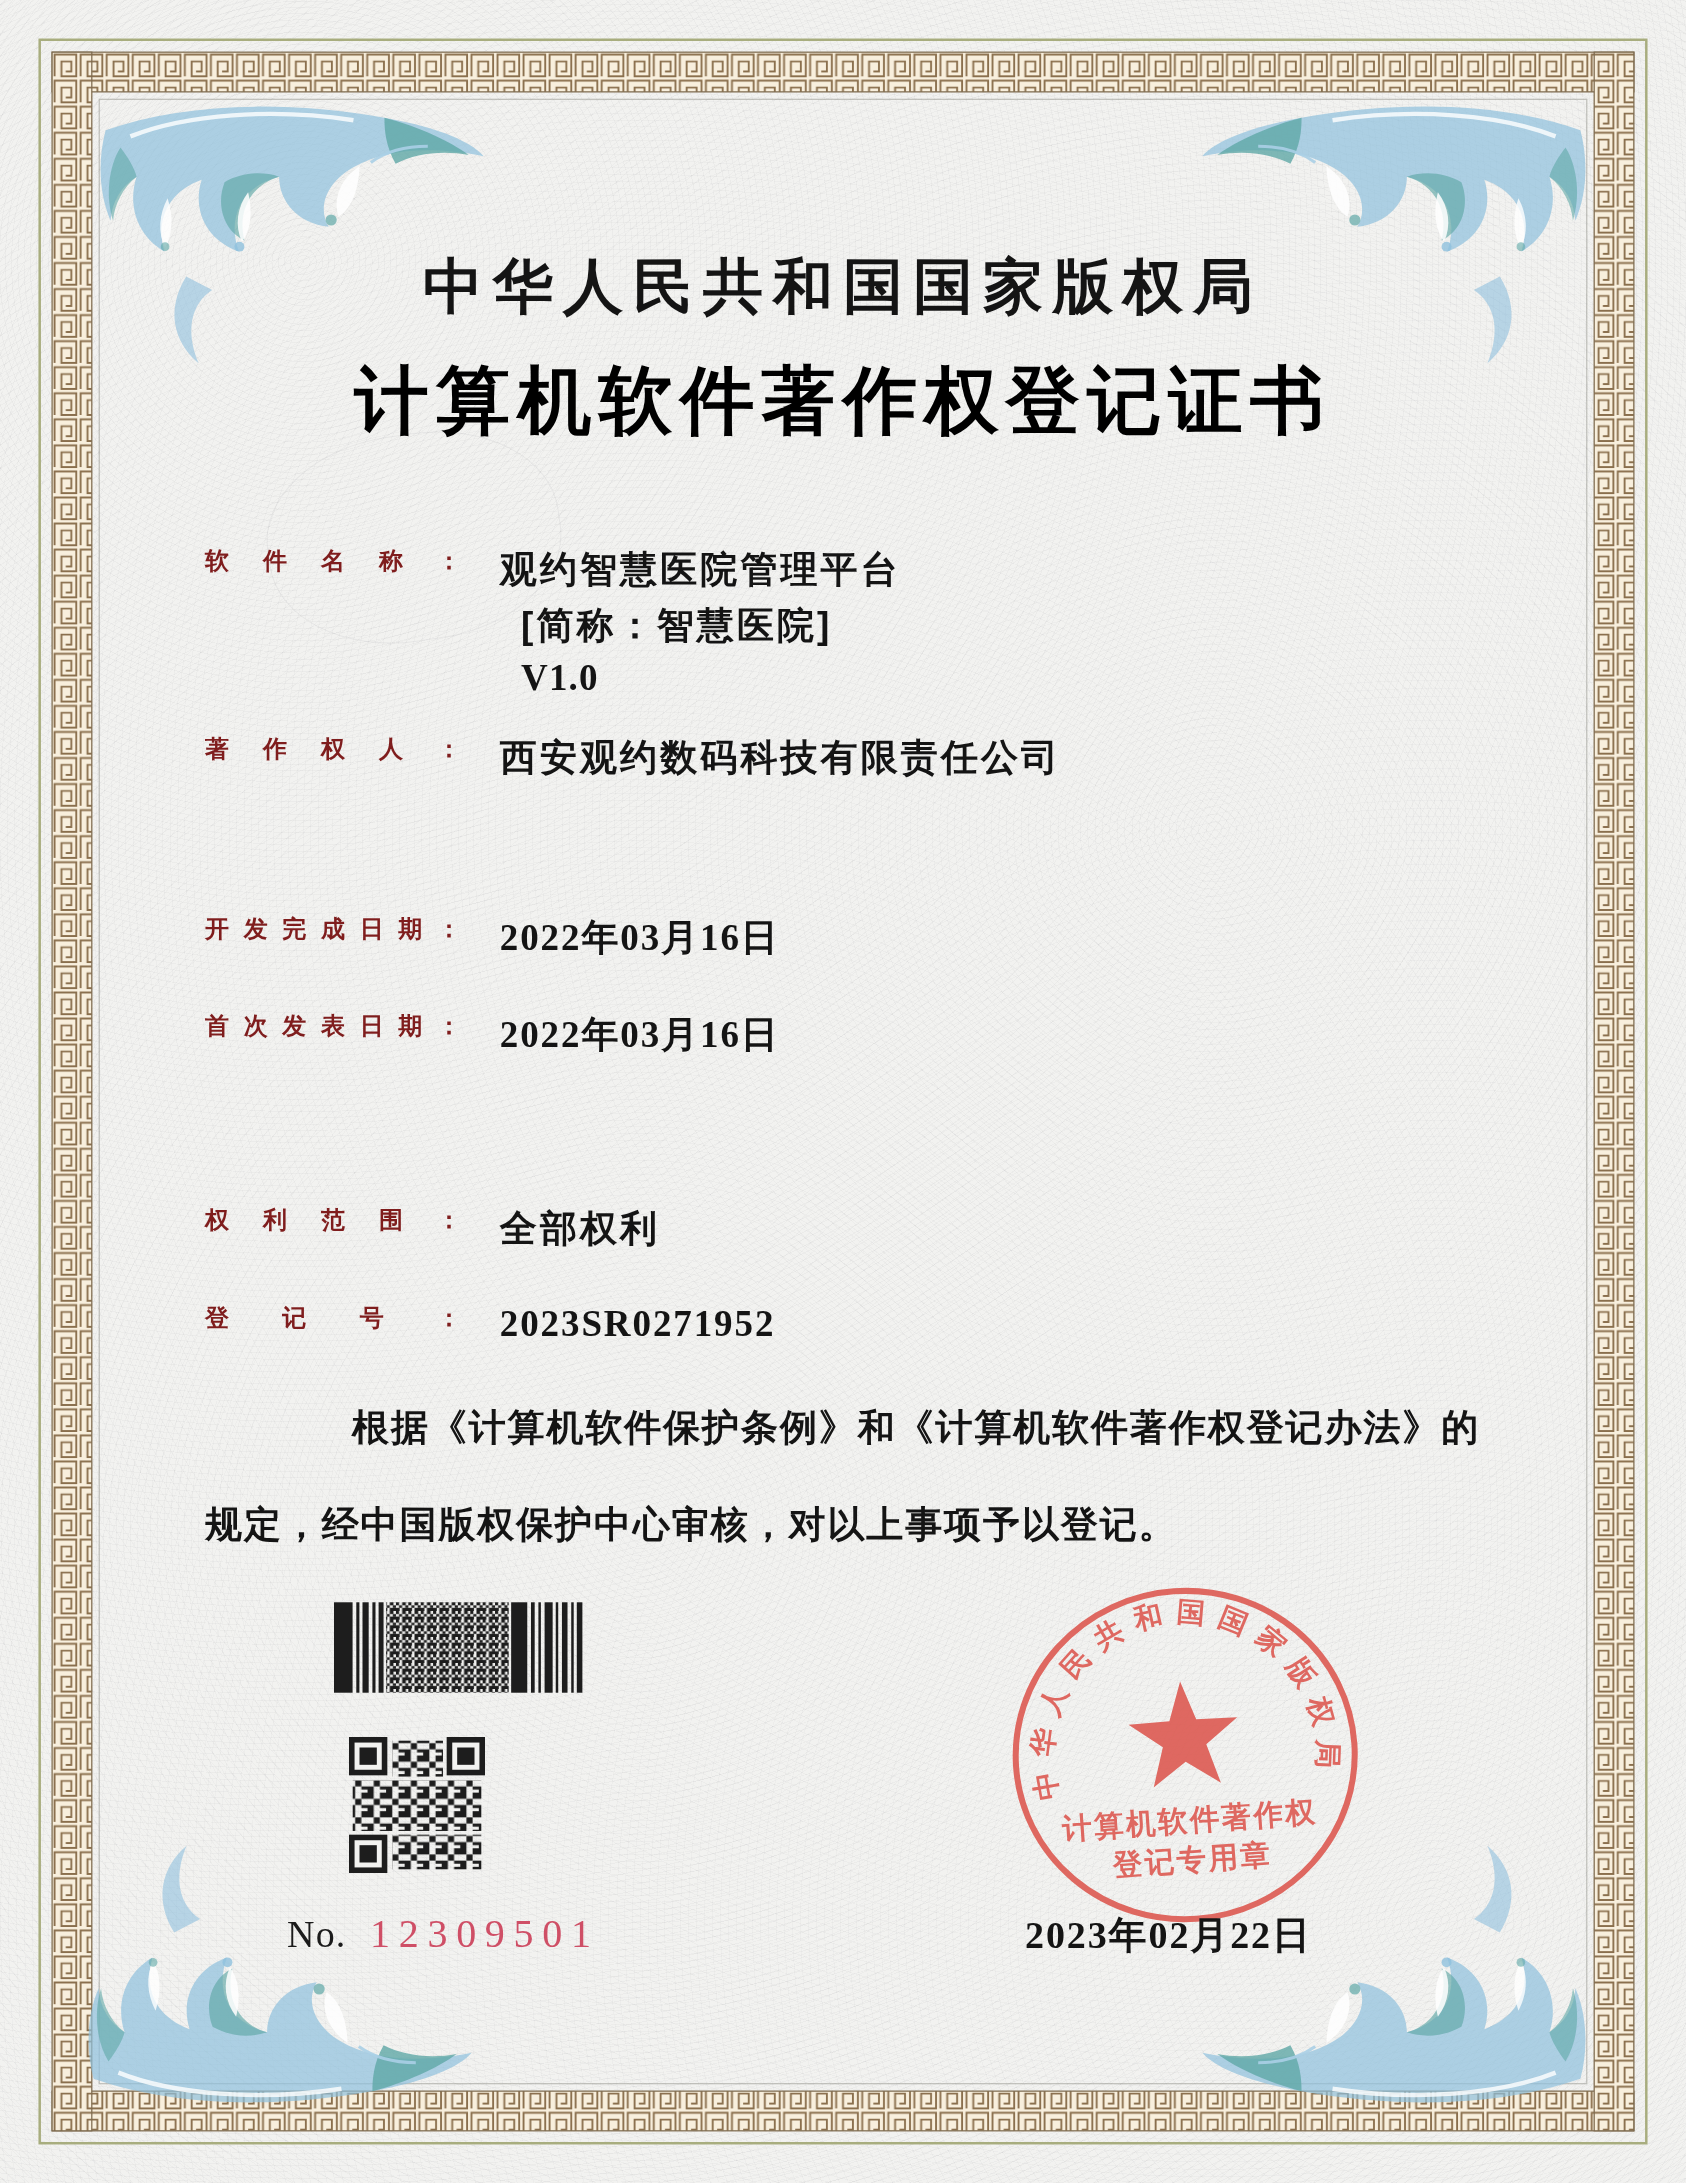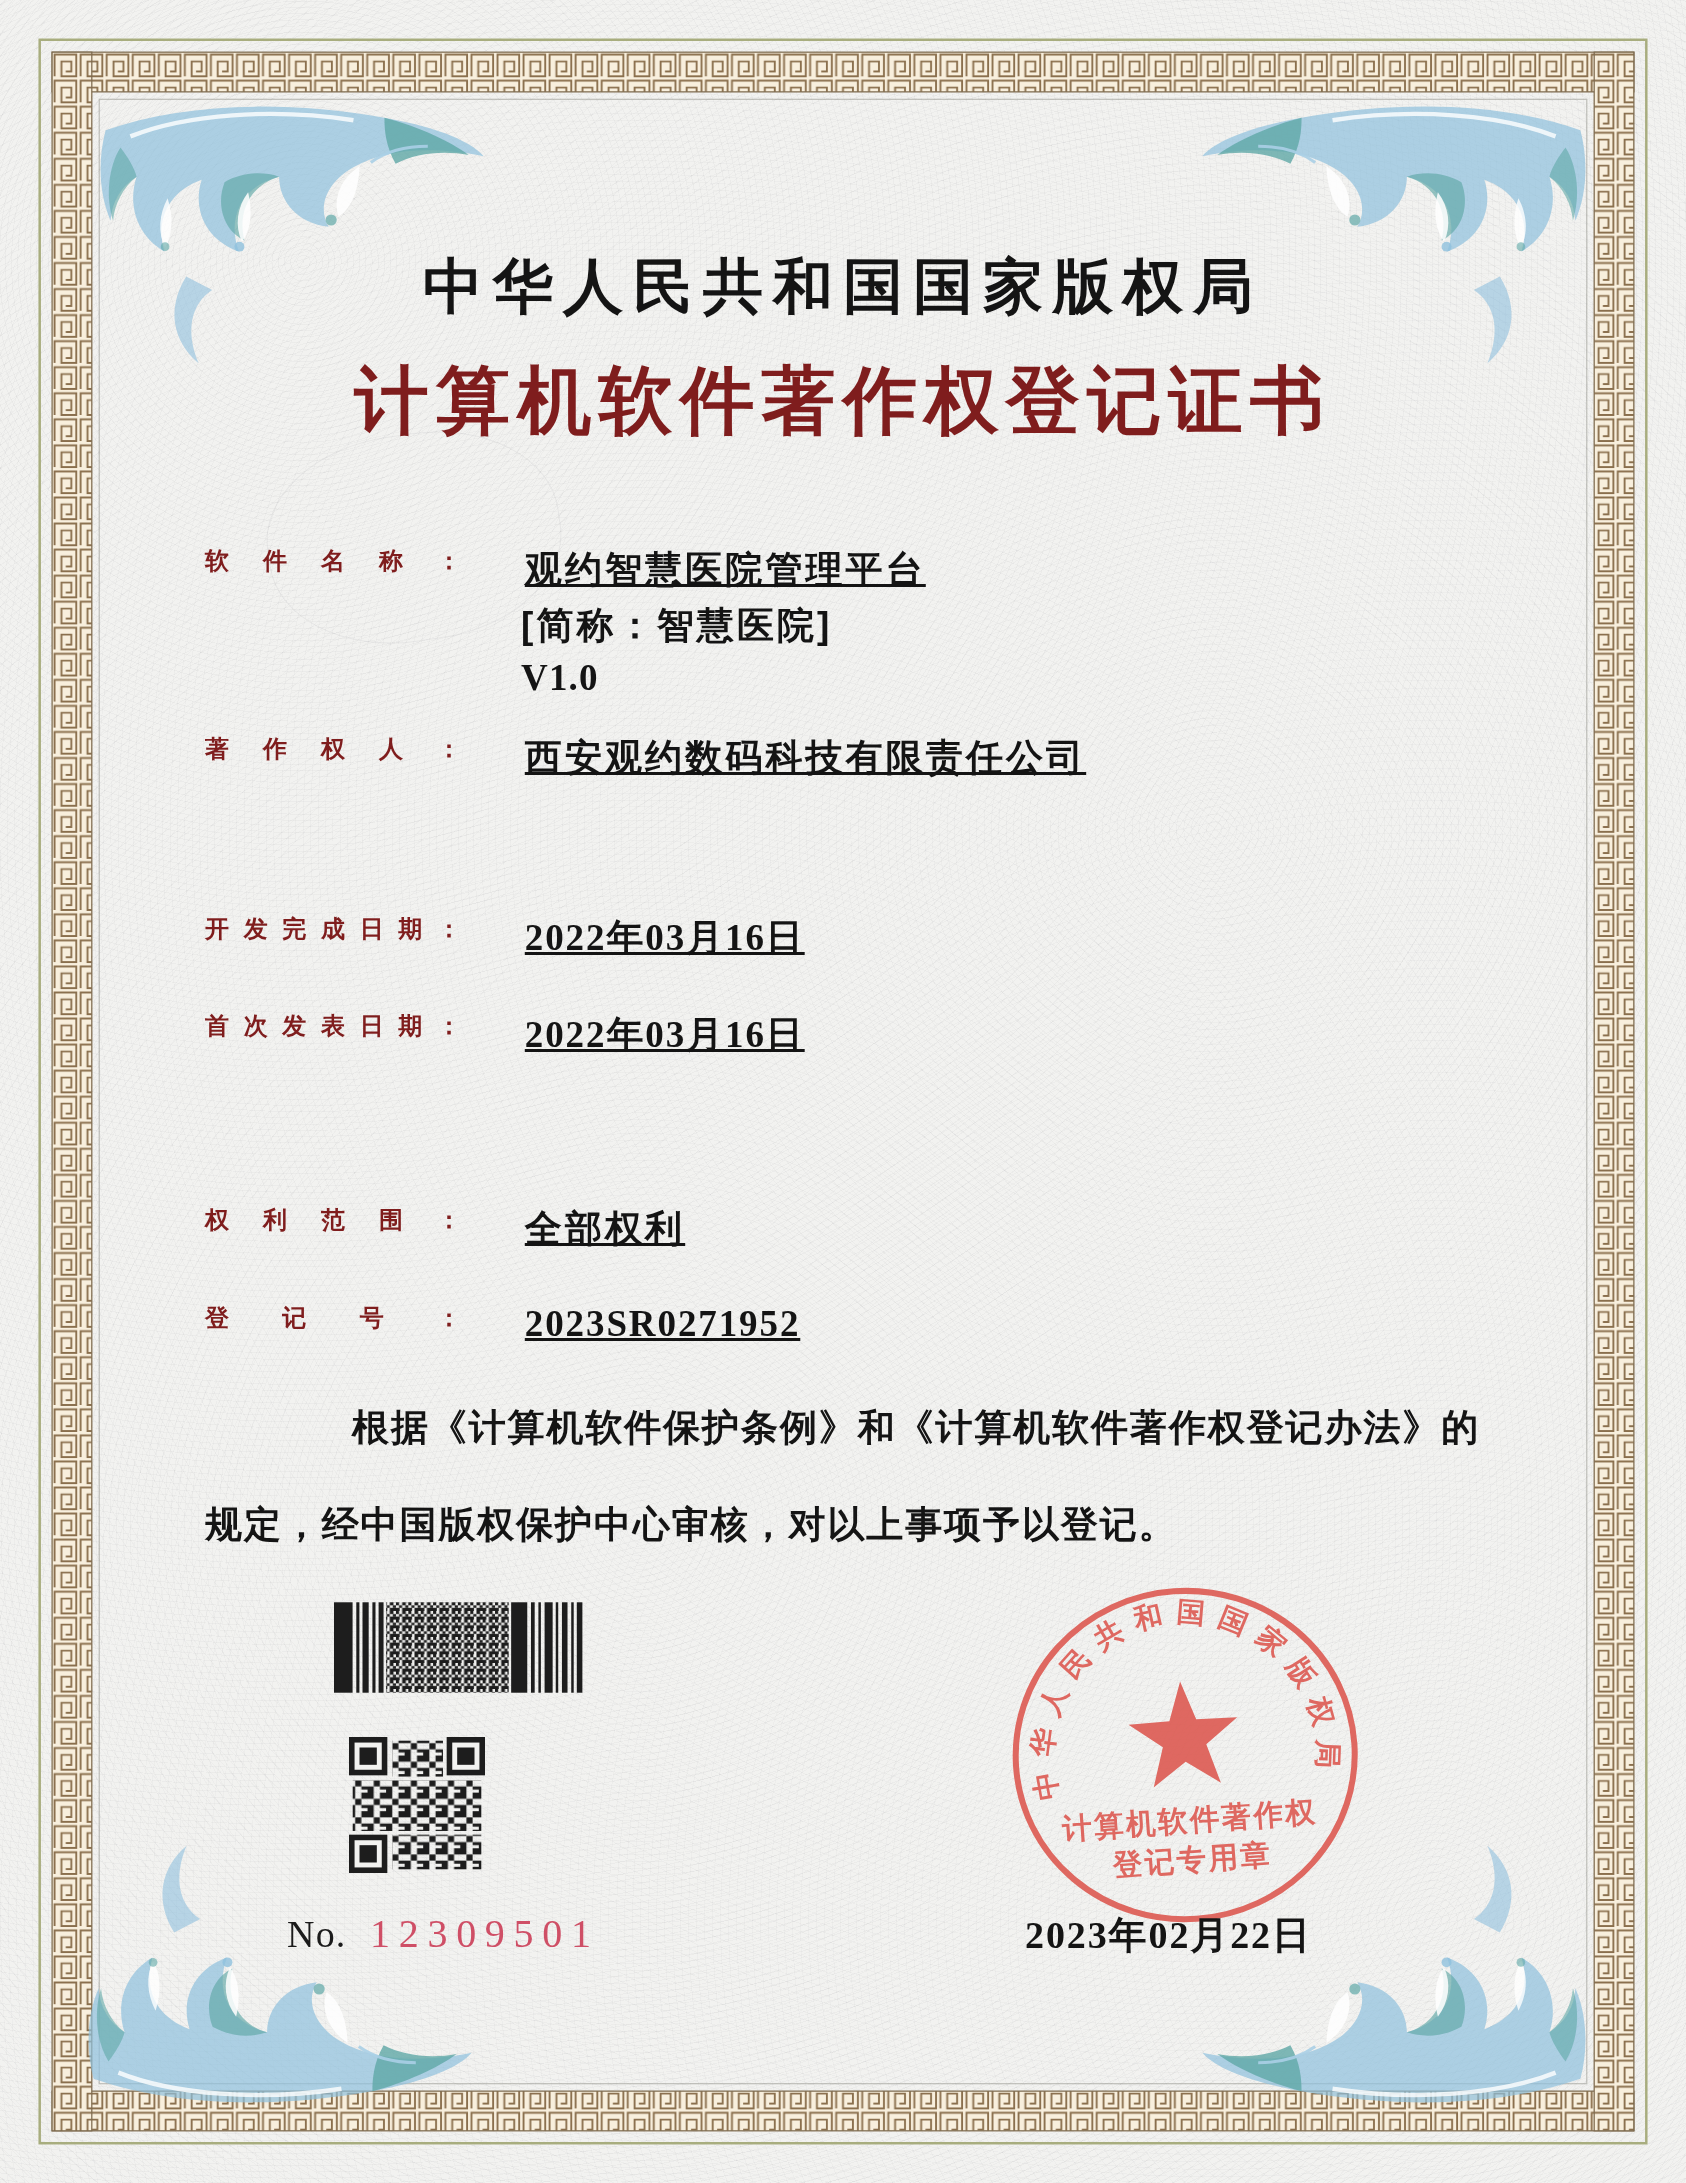--- a/index.html
+++ b/index.html
@@ -29,40 +29,39 @@
   .issuer-title{
     position:absolute;left:0;top:247px;width:100%;
     text-align:center;
     font-family:"Liberation Serif","DejaVu Serif",serif;
     font-weight:700;font-size:60px;letter-spacing:10px;color:#141414;
   }
   .doc-title{
     position:absolute;left:0;top:352px;width:100%;
     text-align:center;
     font-family:"Liberation Serif","DejaVu Serif",serif;
-    font-weight:700;font-size:74px;letter-spacing:7.4px;color:#7f1d1d;
+    font-weight:700;font-size:74px;letter-spacing:7.4px;color:#000000;
   }
   .cert-no-line{
     position:absolute;left:1030px;top:473px;
     font-size:31px;font-weight:700;letter-spacing:1.2px;color:#161616;
     font-family:"Liberation Serif","DejaVu Serif",serif;
   }
   .cert-no-line .gap{display:inline-block;width:30px;}
   .field-row{position:absolute;left:205px;white-space:nowrap;}
   .field-label{
     display:inline-block;width:256px;
     font-size:24px;font-weight:800;color:#7f1d1d;
     text-align:justify;text-align-last:justify;
     vertical-align:top;
   }
   .field-value{
-    display:inline-block;margin-left:61px;
+    display:inline-block;margin-left:36px;
     font-size:37px;font-weight:800;letter-spacing:3.1px;color:#141414;
     vertical-align:top;
-    text-decoration:underline;
   }
   .field-value.num{font-family:"Liberation Serif","DejaVu Serif",serif;font-weight:700;letter-spacing:1.9px;}
   .sub-line{position:absolute;left:521px;font-size:37px;font-weight:800;letter-spacing:3.1px;color:#141414;white-space:nowrap;}
   .statement-line{
     position:absolute;
     font-size:37px;font-weight:700;letter-spacing:1.9px;color:#141414;white-space:nowrap;
   }
   .serial-line{
     position:absolute;left:287px;top:1910px;white-space:nowrap;
     font-family:"Liberation Serif","DejaVu Serif",serif;

